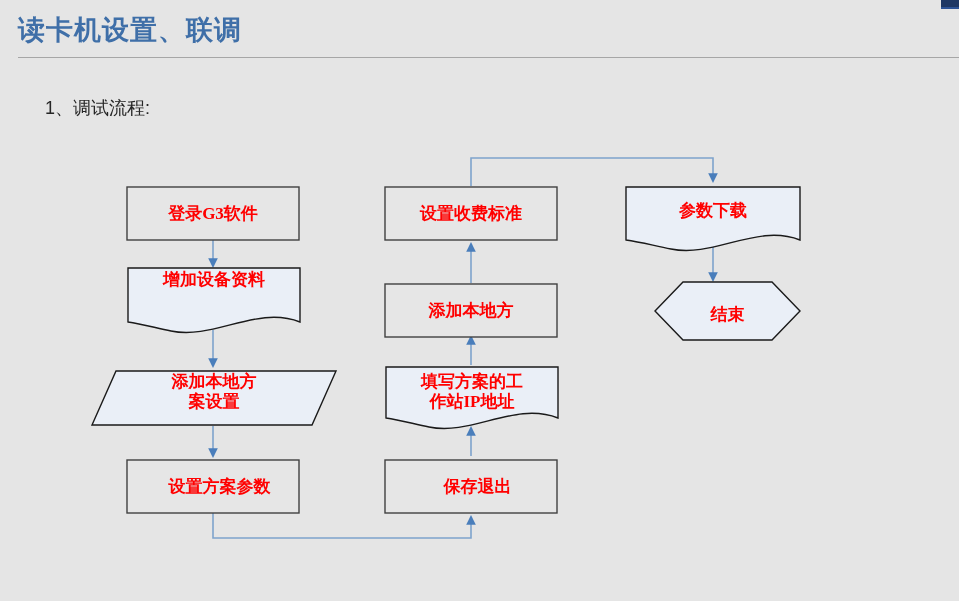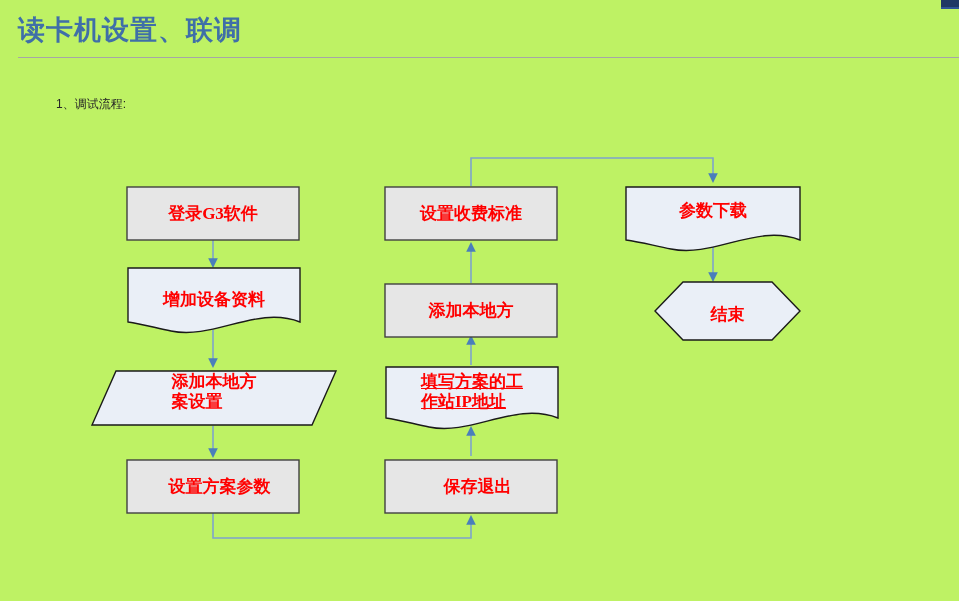--- a/index.html
+++ b/index.html
@@ -5,21 +5,21 @@
   * { box-sizing: border-box; margin: 0; padding: 0; }
   html, body {
     width: 959px; height: 601px;
     background: #ffffff;
     font-family: "Liberation Sans", "DejaVu Sans", sans-serif;
     overflow: hidden;
   }
   #slide {
     position: relative;
     width: 959px; height: 601px;
-    background: #bef264;
+    background: #e5e5e5;
   }
 
   
   .corner-marker {
     position: absolute;
     right: 0; top: 0;
     width: 18px; height: 9px;
     background: #1f3864;
     border-bottom: 2px solid #2e5496;
   }
@@ -37,39 +37,40 @@
   .title-rule {
     position: absolute;
     left: 18px; top: 57px;
     width: 941px; height: 1px;
     background: #a6a6a6;
   }
 
   
   .body-heading {
     position: absolute;
-    left: 56px; top: 96px;
-    font-size: 12px;
+    left: 45px; top: 96px;
+    font-size: 18px;
     color: #262626;
     white-space: nowrap;
   }
 
   
   #flow {
     position: absolute;
     left: 0; top: 0;
     width: 959px; height: 601px;
   }
 
   
   .node-label {
     position: absolute;
     display: flex;
     align-items: center;
     justify-content: center;
+    text-align: center;
     color: #ff0000;
     font-weight: bold;
     font-size: 17px;
     line-height: 1.15;
     font-family: "Liberation Serif", "DejaVu Serif", serif;
     pointer-events: none;
     white-space: pre-line;
   }
 </style>
 </head>
@@ -119,30 +120,30 @@
 
     <rect x="385" y="460" width="172" height="53" fill="#e6e6e6" stroke="#404040" stroke-width="1.4"></rect>
 
     <path d="M 626 187 L 800 187 L 800 240 C 757 223, 714 258, 671 249 C 655 246, 641 242, 626 240 Z" fill="#eaeff7" stroke="#1a1a1a" stroke-width="1.4"></path>
 
     <path d="M 683 282 L 772 282 L 800 311 L 772 340 L 683 340 L 655 311 Z" fill="#eaeff7" stroke="#1a1a1a" stroke-width="1.4"></path>
   </svg>
 
   <div class="node-label" style="left:127px; top:187px; width:172px; height:53px;">登录G3软件</div>
 
-  <div class="node-label" style="left:128px; top:276px; width:172px; height:48px;">增加设备资料</div>
+  <div class="node-label" style="left:128px; top:256px; width:172px; height:48px;">增加设备资料</div>
 
   <div class="node-label" style="left:104px; top:371px; width:220px; height:42px;">添加本地方
 案设置</div>
 
   <div class="node-label" style="left:127px; top:460px; width:185px; height:53px;">设置方案参数</div>
 
   <div class="node-label" style="left:385px; top:460px; width:185px; height:53px;">保存退出</div>
 
-  <div class="node-label" style="left:386px; top:367px; width:172px; height:50px;text-decoration:underline;">填写方案的工
+  <div class="node-label" style="left:386px; top:367px; width:172px; height:50px;">填写方案的工
 作站IP地址</div>
 
   <div class="node-label" style="left:385px; top:284px; width:172px; height:53px;">添加本地方</div>
 
   <div class="node-label" style="left:626px; top:187px; width:174px; height:48px;">参数下载</div>
 
   <div class="node-label" style="left:385px; top:187px; width:172px; height:53px;">设置收费标准</div>
 
   <div class="node-label" style="left:655px; top:282px; width:145px; height:66px;">结束</div>
 

